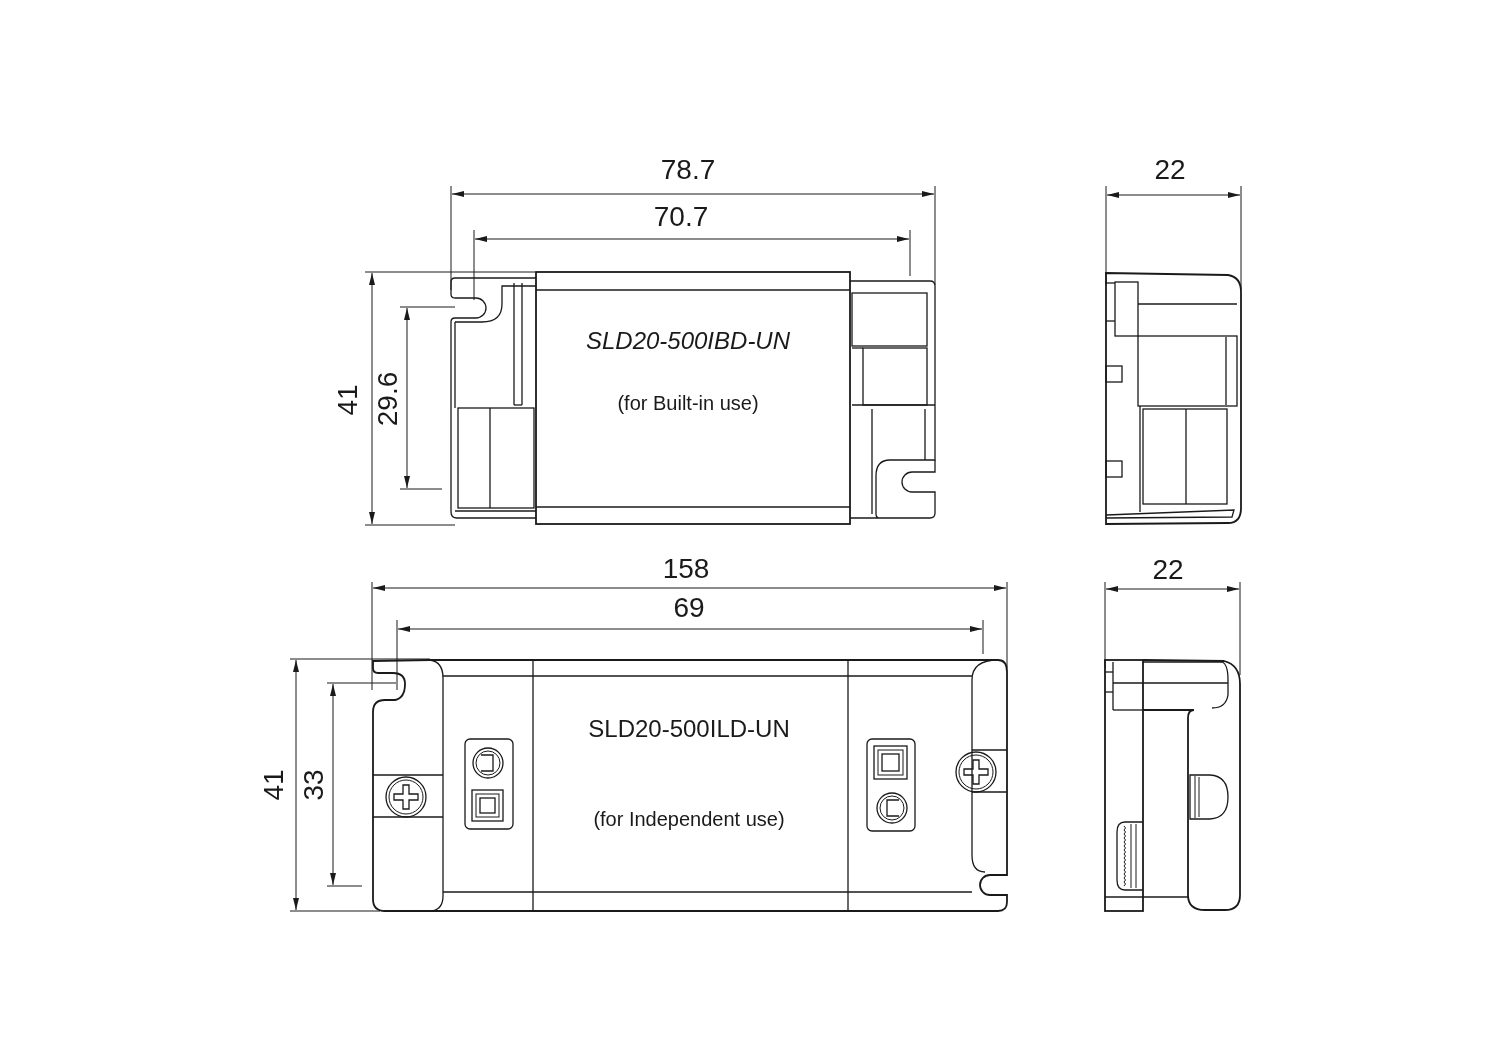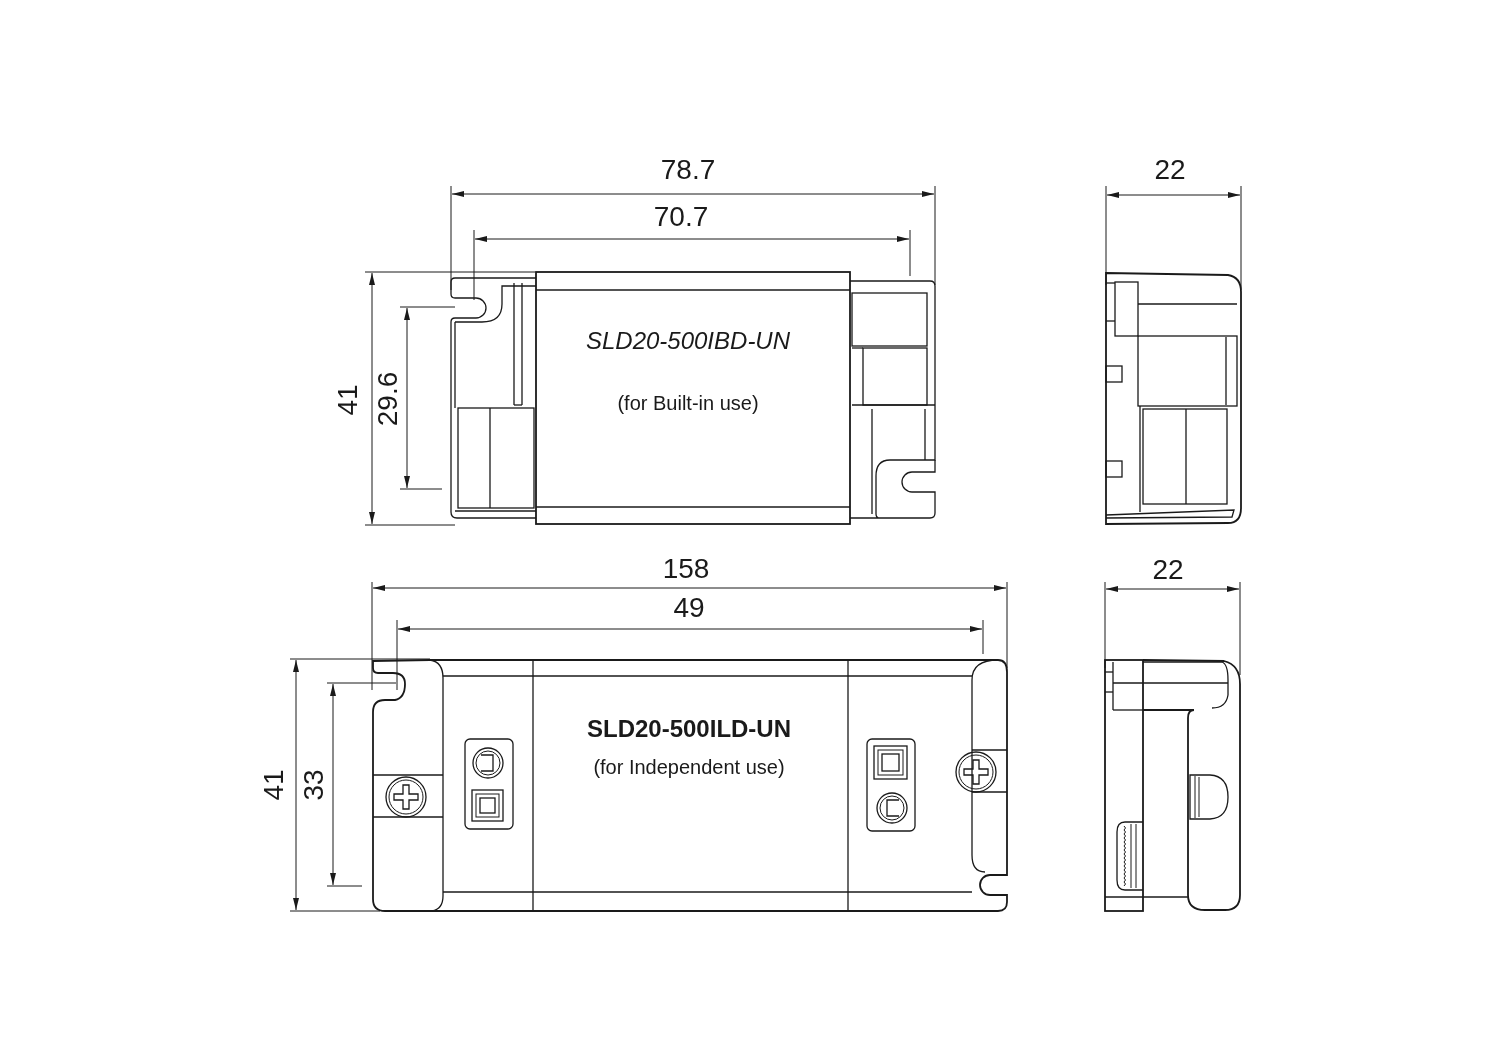--- a/index.html
+++ b/index.html
@@ -190,19 +190,19 @@
 <div class="txt dim" style="left:688px; top:154px;">78.7</div>
 <div class="txt dim" style="left:656px; top:201px;margin-left:25px;">70.7</div>
 <div class="txt dimv" style="left:348px; top:400px;">41</div>
 <div class="txt dimv" style="left:388px; top:399px;">29.6</div>
 <div class="txt model" style="left:688px; top:327px;font-style:italic;">SLD20-500IBD-UN</div>
 <div class="txt note" style="left:688px; top:392px;">(for Built-in use)</div>
 
 <div class="txt dim" style="left:1170px; top:154px;">22</div>
 
 <div class="txt dim" style="left:686px; top:553px;">158</div>
-<div class="txt dim" style="left:689px; top:592px;">49</div>
+<div class="txt dim" style="left:689px; top:592px;">69</div>
 <div class="txt dimv" style="left:274px; top:785px;">41</div>
 <div class="txt dimv" style="left:314px; top:785px;">33</div>
-<div class="txt model" style="left:689px; top:715px;font-weight:bold;">SLD20-500ILD-UN</div>
-<div class="txt note" style="left:689px; top:756px;">(for Independent use)</div>
+<div class="txt model" style="left:689px; top:715px;">SLD20-500ILD-UN</div>
+<div class="txt note" style="left:689px; top:808px;">(for Independent use)</div>
 
 <div class="txt dim" style="left:1168px; top:554px;">22</div>
 
 </body></html>

